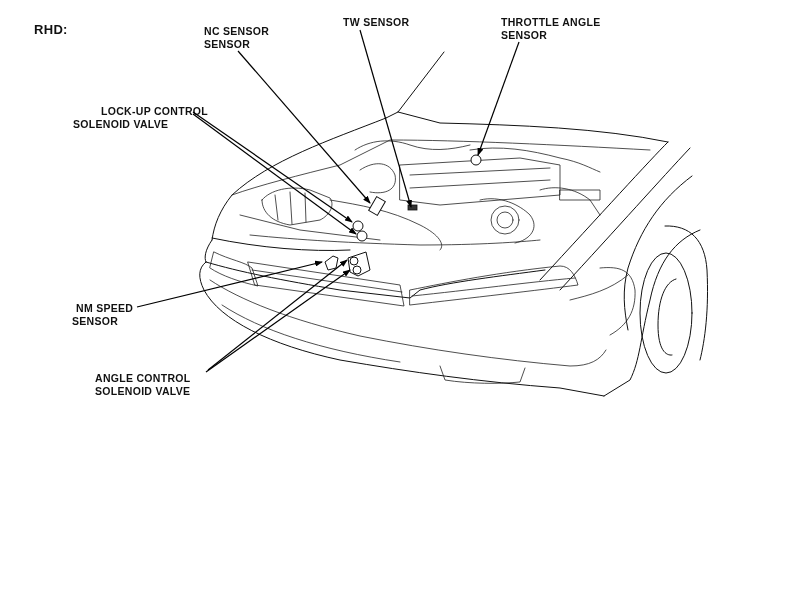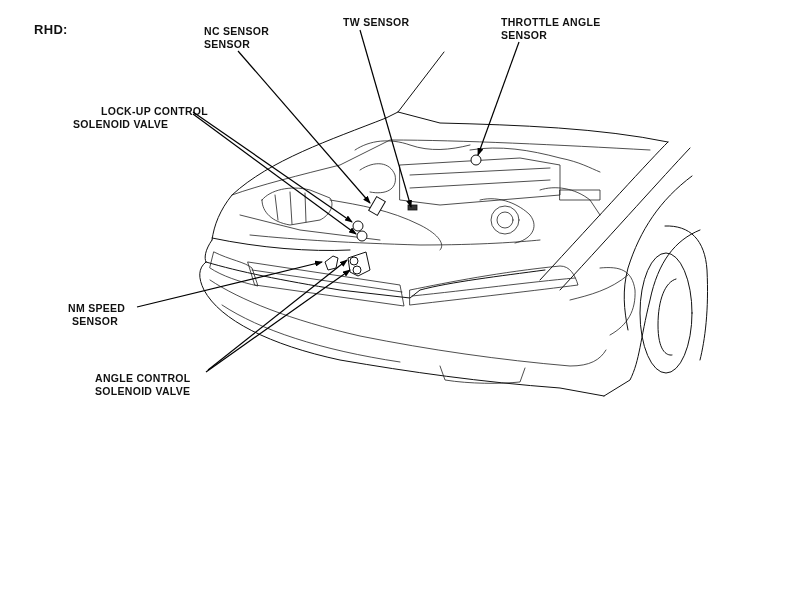--- a/index.html
+++ b/index.html
@@ -39,21 +39,21 @@
   <div class="lbl" style="left:501px;top:16px;">THROTTLE ANGLE</div>
   <div class="lbl" style="left:501px;top:29px;">SENSOR</div>
 </div>
 
 <div>
   <div class="lbl" style="left:73px;top:105px;padding-left:28px;">LOCK-UP CONTROL</div>
   <div class="lbl" style="left:73px;top:118px;">SOLENOID VALVE</div>
 </div>
 
 <div>
-  <div class="lbl" style="left:68px;top:302px;">NM SPEED</div>
+  <div class="lbl" style="left:76px;top:302px;">NM SPEED</div>
   <div class="lbl" style="left:72px;top:315px;">SENSOR</div>
 </div>
 
 <div>
   <div class="lbl" style="left:95px;top:372px;">ANGLE CONTROL</div>
   <div class="lbl" style="left:95px;top:385px;">SOLENOID VALVE</div>
 </div>
 
 <svg id="diagram" viewBox="0 0 792 607" xmlns="http://www.w3.org/2000/svg">
   <defs>

